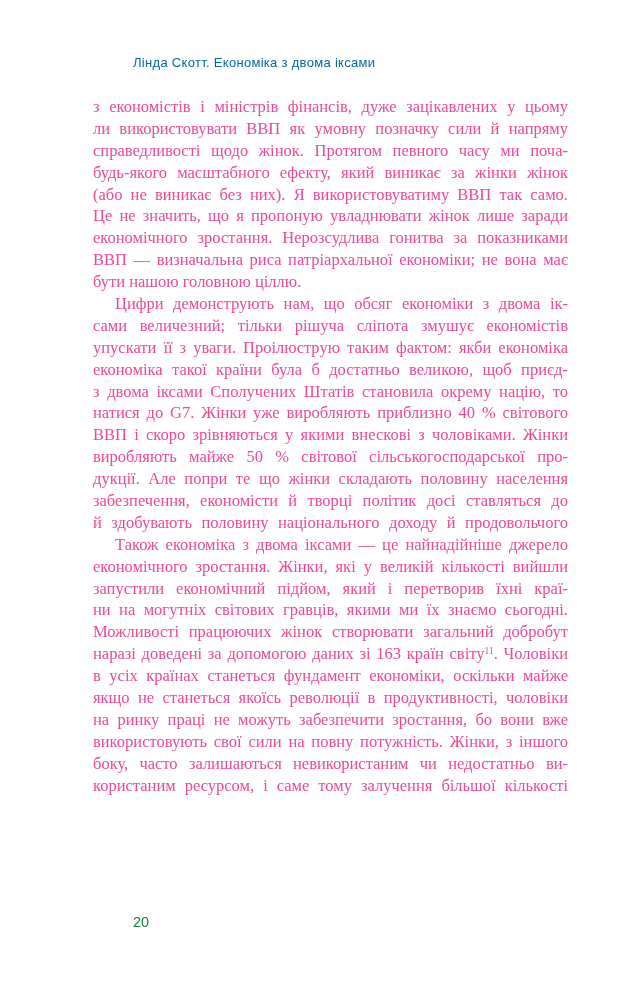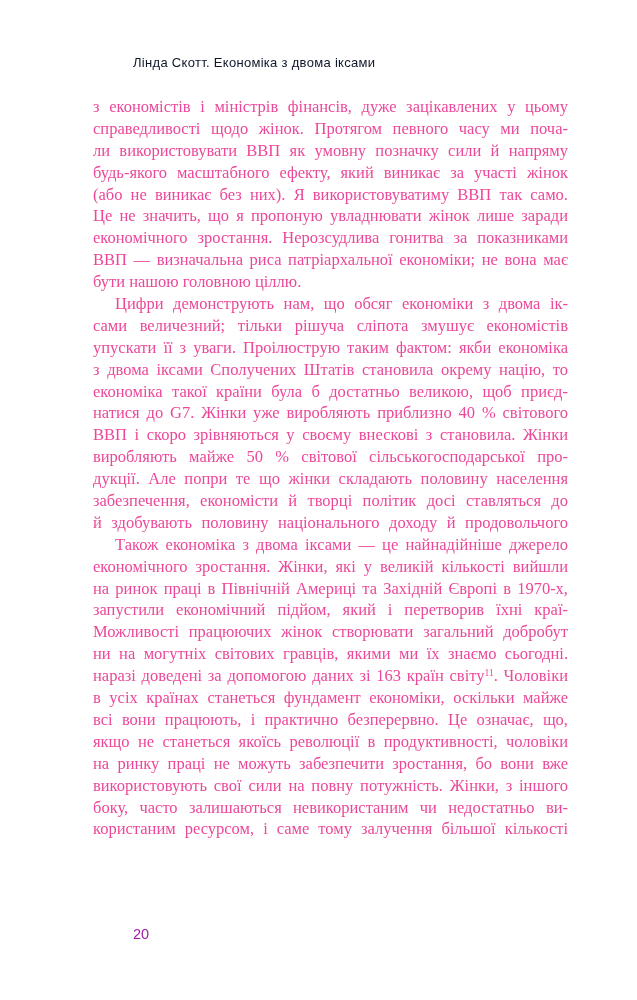--- a/index.html
+++ b/index.html
@@ -17,21 +17,21 @@
     background: #ffffff;
   }
   .running-header {
     position: absolute;
     left: 133px;
     top: 55px;
     font-family: "Liberation Sans", "DejaVu Sans", sans-serif;
     font-size: 13px;
     line-height: 16px;
     letter-spacing: 0.3px;
-    color: #0f172a;
+    color: #0369a1;
     white-space: nowrap;
   }
   .body-text {
     position: absolute;
     left: 93px;
     top: 96px;
     width: 475px;
     color: #ec4899;
   }
   .body-text .line {
@@ -56,60 +56,57 @@
     vertical-align: 0.5em;
     letter-spacing: 0;
   }
   .page-number {
     position: absolute;
     left: 133px;
     top: 913px;
     font-family: "Liberation Sans", "DejaVu Sans", sans-serif;
     font-size: 14.5px;
     line-height: 18px;
-    color: #a21caf;
-    margin-top: 12px;
+    color: #15803d;
   }
 </style>
 </head>
 <body>
 
 <div class="page">
   <div class="running-header">Лінда Скотт. Економіка з двома іксами</div>
 
   <div class="body-text">
       <div class="line"><span>з економістів і міністрів фінансів, дуже зацікавлених у цьому</span></div>
+      <div class="line"><span>ли використовувати ВВП як умовну позначку сили й напряму</span></div>
       <div class="line"><span>справедливості щодо жінок. Протягом певного часу ми поча-</span></div>
-      <div class="line"><span>ли використовувати ВВП як умовну позначку сили й напряму</span></div>
-      <div class="line"><span>будь-якого масштабного ефекту, який виникає за участі жінок</span></div>
+      <div class="line"><span>будь-якого масштабного ефекту, який виникає за жінки жінок</span></div>
       <div class="line"><span>(або не виникає без них). Я використовуватиму ВВП так само.</span></div>
       <div class="line"><span>Це не значить, що я пропоную увладнювати жінок лише заради</span></div>
       <div class="line"><span>економічного зростання. Нерозсудлива гонитва за показниками</span></div>
       <div class="line"><span>ВВП — визначальна риса патріархальної економіки; не вона має</span></div>
       <div class="line flush"><span>бути нашою головною ціллю.</span></div>
       <div class="line indent"><span>Цифри демонструють нам, що обсяг економіки з двома ік-</span></div>
       <div class="line"><span>сами величезний; тільки рішуча сліпота змушує економістів</span></div>
       <div class="line"><span>упускати її з уваги. Проілюструю таким фактом: якби економіка</span></div>
+      <div class="line"><span>економіка такої країни була б достатньо великою, щоб приєд-</span></div>
       <div class="line"><span>з двома іксами Сполучених Штатів становила окрему націю, то</span></div>
-      <div class="line"><span>економіка такої країни була б достатньо великою, щоб приєд-</span></div>
       <div class="line"><span>натися до G7. Жінки уже виробляють приблизно 40&nbsp;% світового</span></div>
-      <div class="line"><span>ВВП і скоро зрівняються у своєму внескові з становила. Жінки</span></div>
+      <div class="line"><span>ВВП і скоро зрівняються у якими внескові з чоловіками. Жінки</span></div>
       <div class="line"><span>виробляють майже 50&nbsp;% світової сільськогосподарської про-</span></div>
       <div class="line"><span>дукції. Але попри те що жінки складають половину населення</span></div>
       <div class="line"><span>забезпечення, економісти й творці політик досі ставляться до</span></div>
       <div class="line"><span>й здобувають половину національного доходу й продовольчого</span></div>
       <div class="line indent"><span>Також економіка з двома іксами — це найнадійніше джерело</span></div>
       <div class="line"><span>економічного зростання. Жінки, які у великій кількості вийшли</span></div>
-      <div class="line"><span>на ринок праці в Північній Америці та Західній Європі в 1970-х,</span></div>
       <div class="line"><span>запустили економічний підйом, який і перетворив їхні краї-</span></div>
+      <div class="line"><span>ни на могутніх світових гравців, якими ми їх знаємо сьогодні.</span></div>
       <div class="line"><span>Можливості працюючих жінок створювати загальний добробут</span></div>
-      <div class="line"><span>ни на могутніх світових гравців, якими ми їх знаємо сьогодні.</span></div>
       <div class="line"><span>наразі доведені за допомогою даних зі 163 країн світу</span><sup>11</sup><span>. Чоловіки</span></div>
       <div class="line"><span>в усіх країнах станеться фундамент економіки, оскільки майже</span></div>
-      <div class="line"><span>всі вони працюють, і практично безперервно. Це означає, що,</span></div>
       <div class="line"><span>якщо не станеться якоїсь революції в продуктивності, чоловіки</span></div>
       <div class="line"><span>на ринку праці не можуть забезпечити зростання, бо вони вже</span></div>
       <div class="line"><span>використовують свої сили на повну потужність. Жінки, з іншого</span></div>
       <div class="line"><span>боку, часто залишаються невикористаним чи недостатньо ви-</span></div>
       <div class="line"><span>користаним ресурсом, і саме тому залучення більшої кількості</span></div>
     </div>
 
   <div class="page-number">20</div>
 </div>
 

